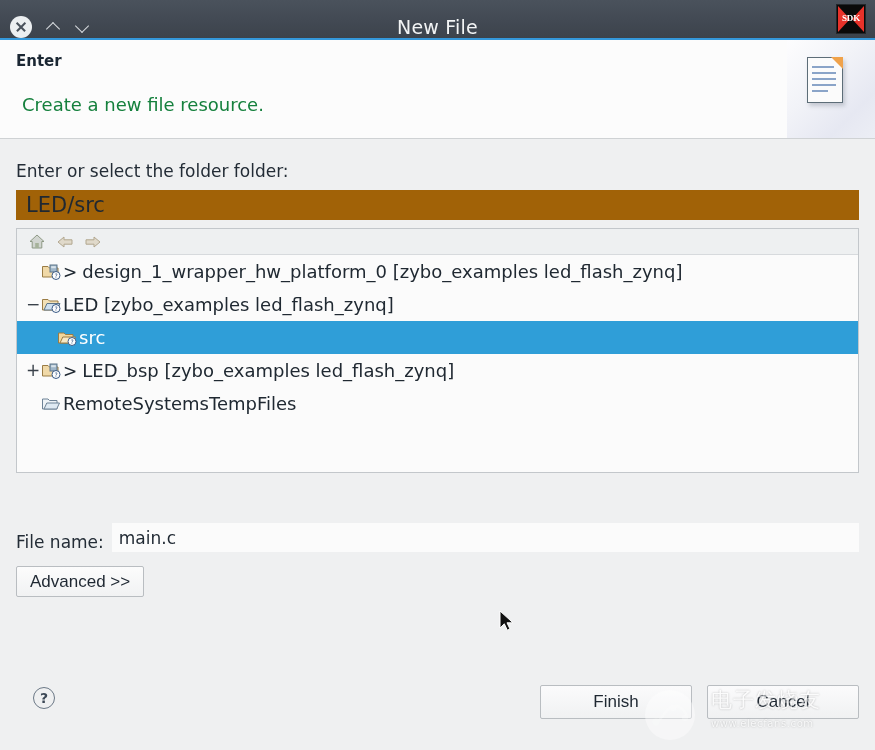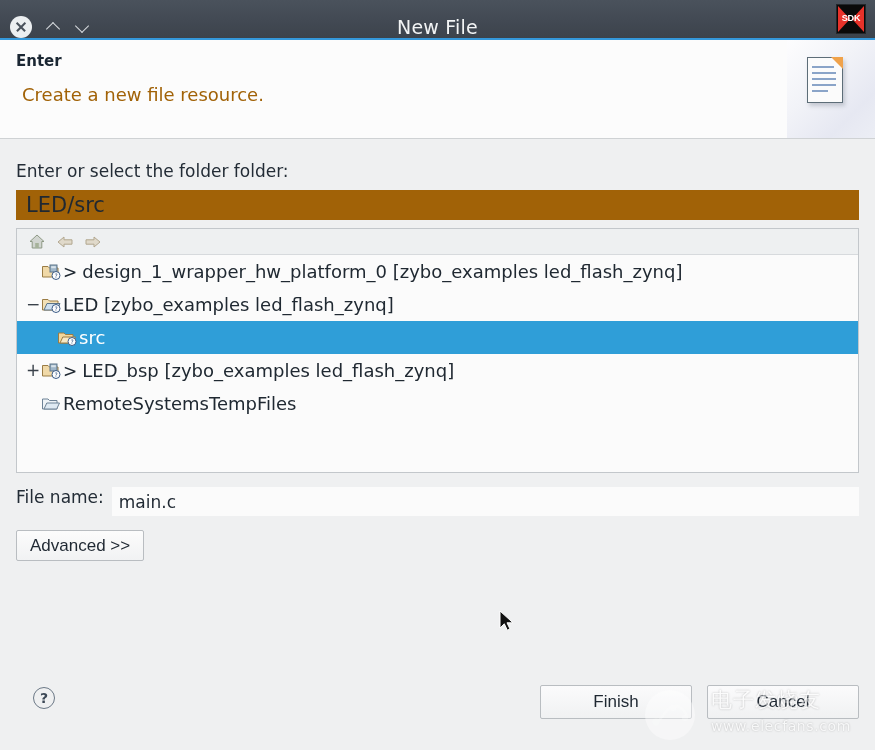--- a/index.html
+++ b/index.html
@@ -91,44 +91,44 @@
     position: absolute;
     inset: 0;
   }
   .tb-sdk .sdk-txt {
     position: absolute;
     left: 0; right: 0; top: 8px;
     text-align: center;
     color: #ffffff;
     font-size: 9px;
     font-weight: bold;
-    font-family: Liberation Sans, sans-serif;
+    font-family: Liberation Serif, serif;
     letter-spacing: -0.2px;
   }
 
   
   .header {
     flex: 0 0 99px;
     background: #fcfcfc;
     border-bottom: 1px solid #cfd2d4;
     position: relative;
     padding: 12px 0 0 16px;
     box-sizing: border-box;
     overflow: hidden;
   }
   .header-title {
     font-size: 15px;
     font-weight: bold;
     color: #1b2733;
   }
   .header-desc {
-    margin-top: 14px;
+    margin-top: 24px;
     margin-left: 6px;
     font-size: 18px;
-    color: #a16207;
+    color: #15803d;
   }
   .header-art {
     position: absolute;
     right: 0; top: 0;
     width: 88px; height: 98px;
     background: linear-gradient(135deg, #fdfdfe 0%, #f2f3f8 40%, #e6e8f2 75%, #eceef5 100%);
   }
   .header-art .sheet {
     position: absolute;
     left: 20px; top: 17px;
@@ -227,38 +227,39 @@
   .twist.none { visibility: hidden; }
   .ind { flex: 0 0 16px; }
   .ticon { flex: 0 0 20px; width: 20px; height: 17px; position: relative; margin-right: 2px; }
   .arrowmark { margin-right: 5px; font-size: 17px; }
   .tlabel { }
 
   
   .fn-row {
     margin-top: 14px;
     display: flex;
-    align-items: flex-start;
+    align-items: flex-end;
   }
   .fn-lbl {
     font-size: 17px;
     color: #232c36;
     margin-right: 8px;
   }
   .fn-input {
     flex: 1 1 auto;
     height: 29px;
     box-sizing: border-box;
     background: #fbfbfb;
     border: 1px solid #fbfbfb;
     font-family: "DejaVu Sans", sans-serif;
     font-size: 17px;
     color: #1f2832;
     padding: 0 6px;
     outline: none;
+    margin-top: 36px;
   }
 
   .btn {
     font-family: Liberation Sans, sans-serif;
     font-size: 17px;
     color: #1f2832;
     background: linear-gradient(to bottom, #fcfcfc 0%, #f1f2f3 100%);
     border: 1px solid #b9bdc1;
     border-radius: 2px;
     padding: 0 12px;
@@ -317,21 +318,21 @@
     left: 88px; top: 0;
     font-size: 21px;
     color: #ffffff;
     text-shadow: 0 0 2px rgba(120,120,120,.9);
     letter-spacing: 1px;
     font-family: "DejaVu Sans", sans-serif;
   }
   .wm-text-url {
     position: absolute;
     left: 88px; top: 32px;
-    font-size: 14px;
+    font-size: 10px;
     color: #ffffff;
     text-shadow: 0 0 2px rgba(120,120,120,.9);
     letter-spacing: .6px;
     font-family: "DejaVu Sans", sans-serif;
   }
   .wm-logo {
     position: absolute;
     left: 20px; top: 2px;
     width: 54px; height: 54px;
   }

